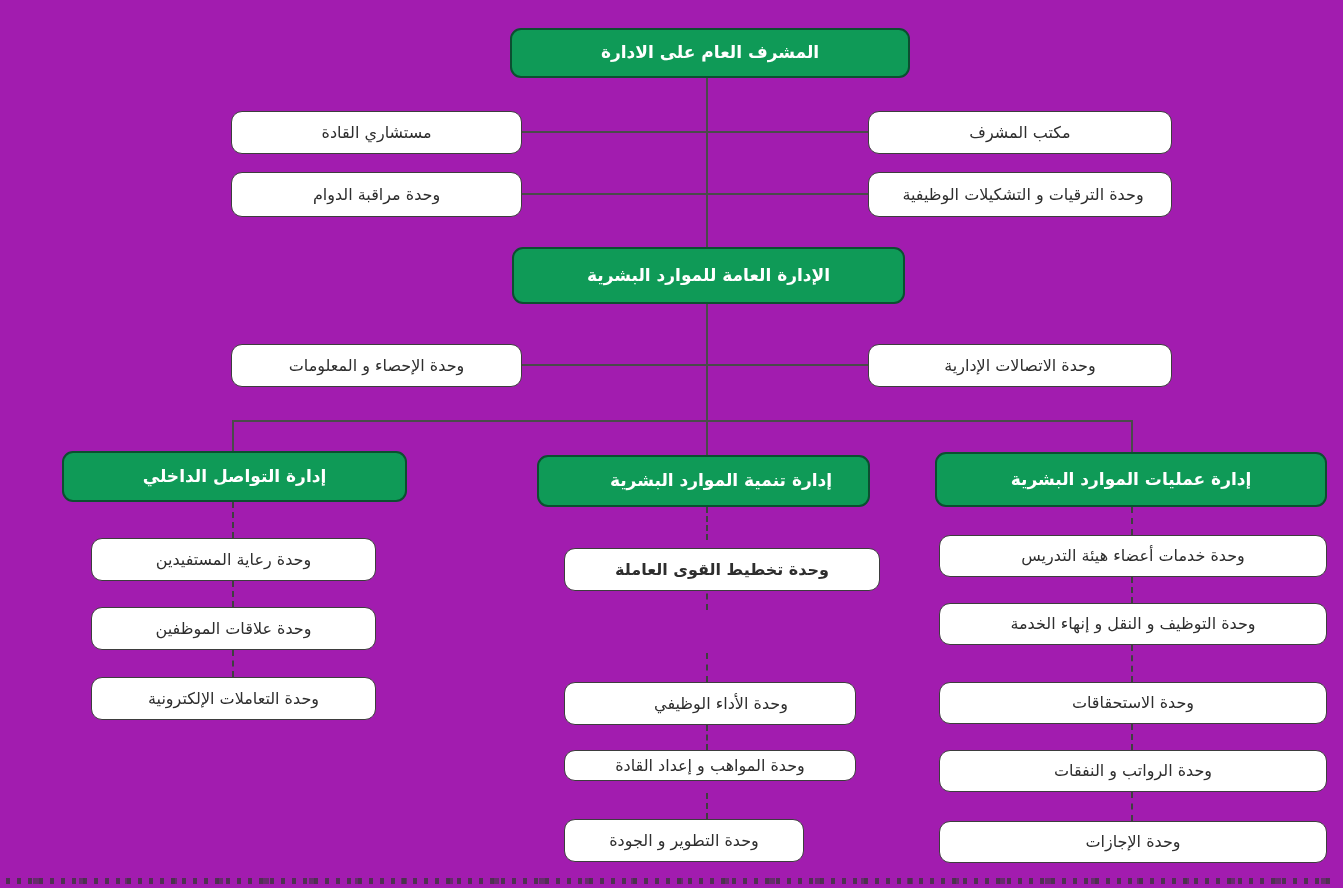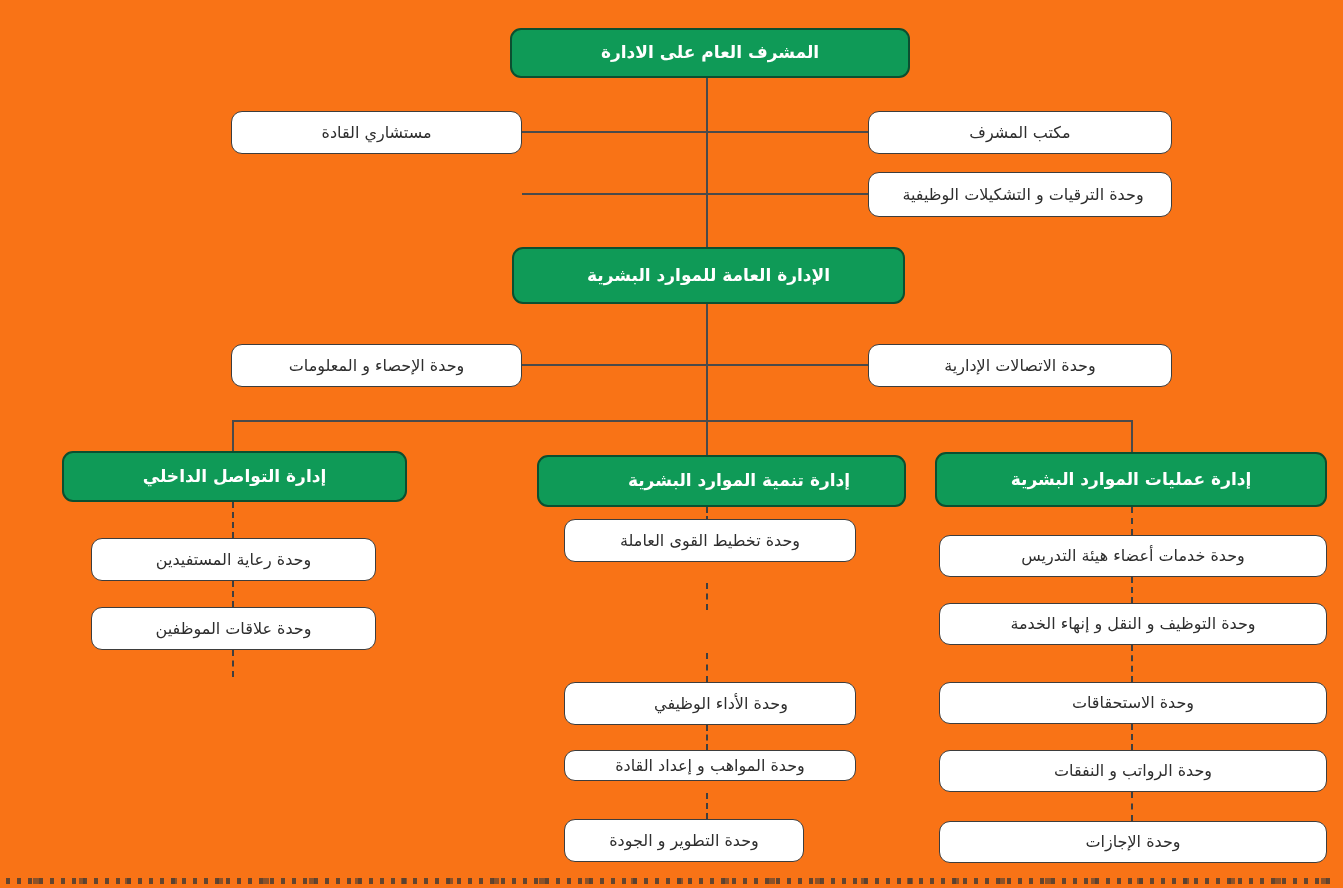--- a/index.html
+++ b/index.html
@@ -6,21 +6,21 @@
     --green:#0f9a57;
     --green-border:#0b4f30;
     --line:#4a4a4a;
     --box-border:#3d3d3d;
     --text:#2e2e2e;
   }
   html,body{margin:0;padding:0;background:#ffffff;}
   .canvas{
     position:relative;
     width:1343px;height:888px;
-    background:#f97316;
+    background:#a21caf;
     overflow:hidden;
     font-family:"DejaVu Sans","Liberation Sans",sans-serif;
   }
   .node{
     position:absolute;
     box-sizing:border-box;
     display:flex;align-items:center;justify-content:center;
     text-align:center;
     direction:rtl;
     border-radius:11px;
@@ -78,36 +78,38 @@
 
   <div class="vdash" style="left:1131px;top:507px;height:28px;"></div>
   <div class="vdash" style="left:1131px;top:577px;height:26px;"></div>
   <div class="vdash" style="left:1131px;top:645px;height:37px;"></div>
   <div class="vdash" style="left:1131px;top:724px;height:26px;"></div>
   <div class="vdash" style="left:1131px;top:792px;height:29px;"></div>
 
   <div class="node green" style="left:510px;top:28px;width:400px;height:50px;">المشرف العام على الادارة</div>
 
   <div class="node white" style="left:231px;top:111px;width:291px;height:43px;">مستشاري القادة</div>
+  <div class="node white" style="left:231px;top:172px;width:291px;height:45px;">وحدة مراقبة الدوام</div>
   <div class="node white" style="left:868px;top:111px;width:304px;height:43px;">مكتب المشرف</div>
   <div class="node white" style="left:868px;top:172px;width:304px;height:45px;padding-left:16px;">وحدة الترقيات و التشكيلات الوظيفية</div>
 
   <div class="node green" style="left:512px;top:247px;width:393px;height:57px;">الإدارة العامة للموارد البشرية</div>
 
   <div class="node white" style="left:231px;top:344px;width:291px;height:43px;">وحدة الإحصاء و المعلومات</div>
   <div class="node white" style="left:868px;top:344px;width:304px;height:43px;">وحدة الاتصالات الإدارية</div>
 
   <div class="node green" style="left:62px;top:451px;width:345px;height:51px;">إدارة التواصل الداخلي</div>
-  <div class="node green" style="left:537px;top:455px;width:369px;height:52px;padding-left:45px;">إدارة تنمية الموارد البشرية</div>
+  <div class="node green" style="left:537px;top:455px;width:333px;height:52px;padding-left:45px;">إدارة تنمية الموارد البشرية</div>
   <div class="node green" style="left:935px;top:452px;width:392px;height:55px;">إدارة عمليات الموارد البشرية</div>
 
   <div class="node white" style="left:91px;top:538px;width:285px;height:43px;">وحدة رعاية المستفيدين</div>
   <div class="node white" style="left:91px;top:607px;width:285px;height:43px;">وحدة علاقات الموظفين</div>
+  <div class="node white" style="left:91px;top:677px;width:285px;height:43px;">وحدة التعاملات الإلكترونية</div>
 
-  <div class="node white" style="left:564px;top:519px;width:292px;height:43px;">وحدة تخطيط القوى العاملة</div>
+  <div class="node white" style="left:564px;top:548px;width:316px;height:43px;font-weight:bold;">وحدة تخطيط القوى العاملة</div>
   <div class="node white" style="left:564px;top:682px;width:292px;height:43px;padding-left:32px;">وحدة الأداء الوظيفي</div>
   <div class="node white" style="left:564px;top:750px;width:292px;height:31px;">وحدة المواهب و إعداد القادة</div>
   <div class="node white" style="left:564px;top:819px;width:240px;height:43px;">وحدة التطوير و الجودة</div>
 
   <div class="node white" style="left:939px;top:535px;width:388px;height:42px;">وحدة خدمات أعضاء هيئة التدريس</div>
   <div class="node white" style="left:939px;top:603px;width:388px;height:42px;">وحدة التوظيف و النقل و إنهاء الخدمة</div>
   <div class="node white" style="left:939px;top:682px;width:388px;height:42px;">وحدة الاستحقاقات</div>
   <div class="node white" style="left:939px;top:750px;width:388px;height:42px;">وحدة الرواتب و النفقات</div>
   <div class="node white" style="left:939px;top:821px;width:388px;height:42px;">وحدة الإجازات</div>
 

